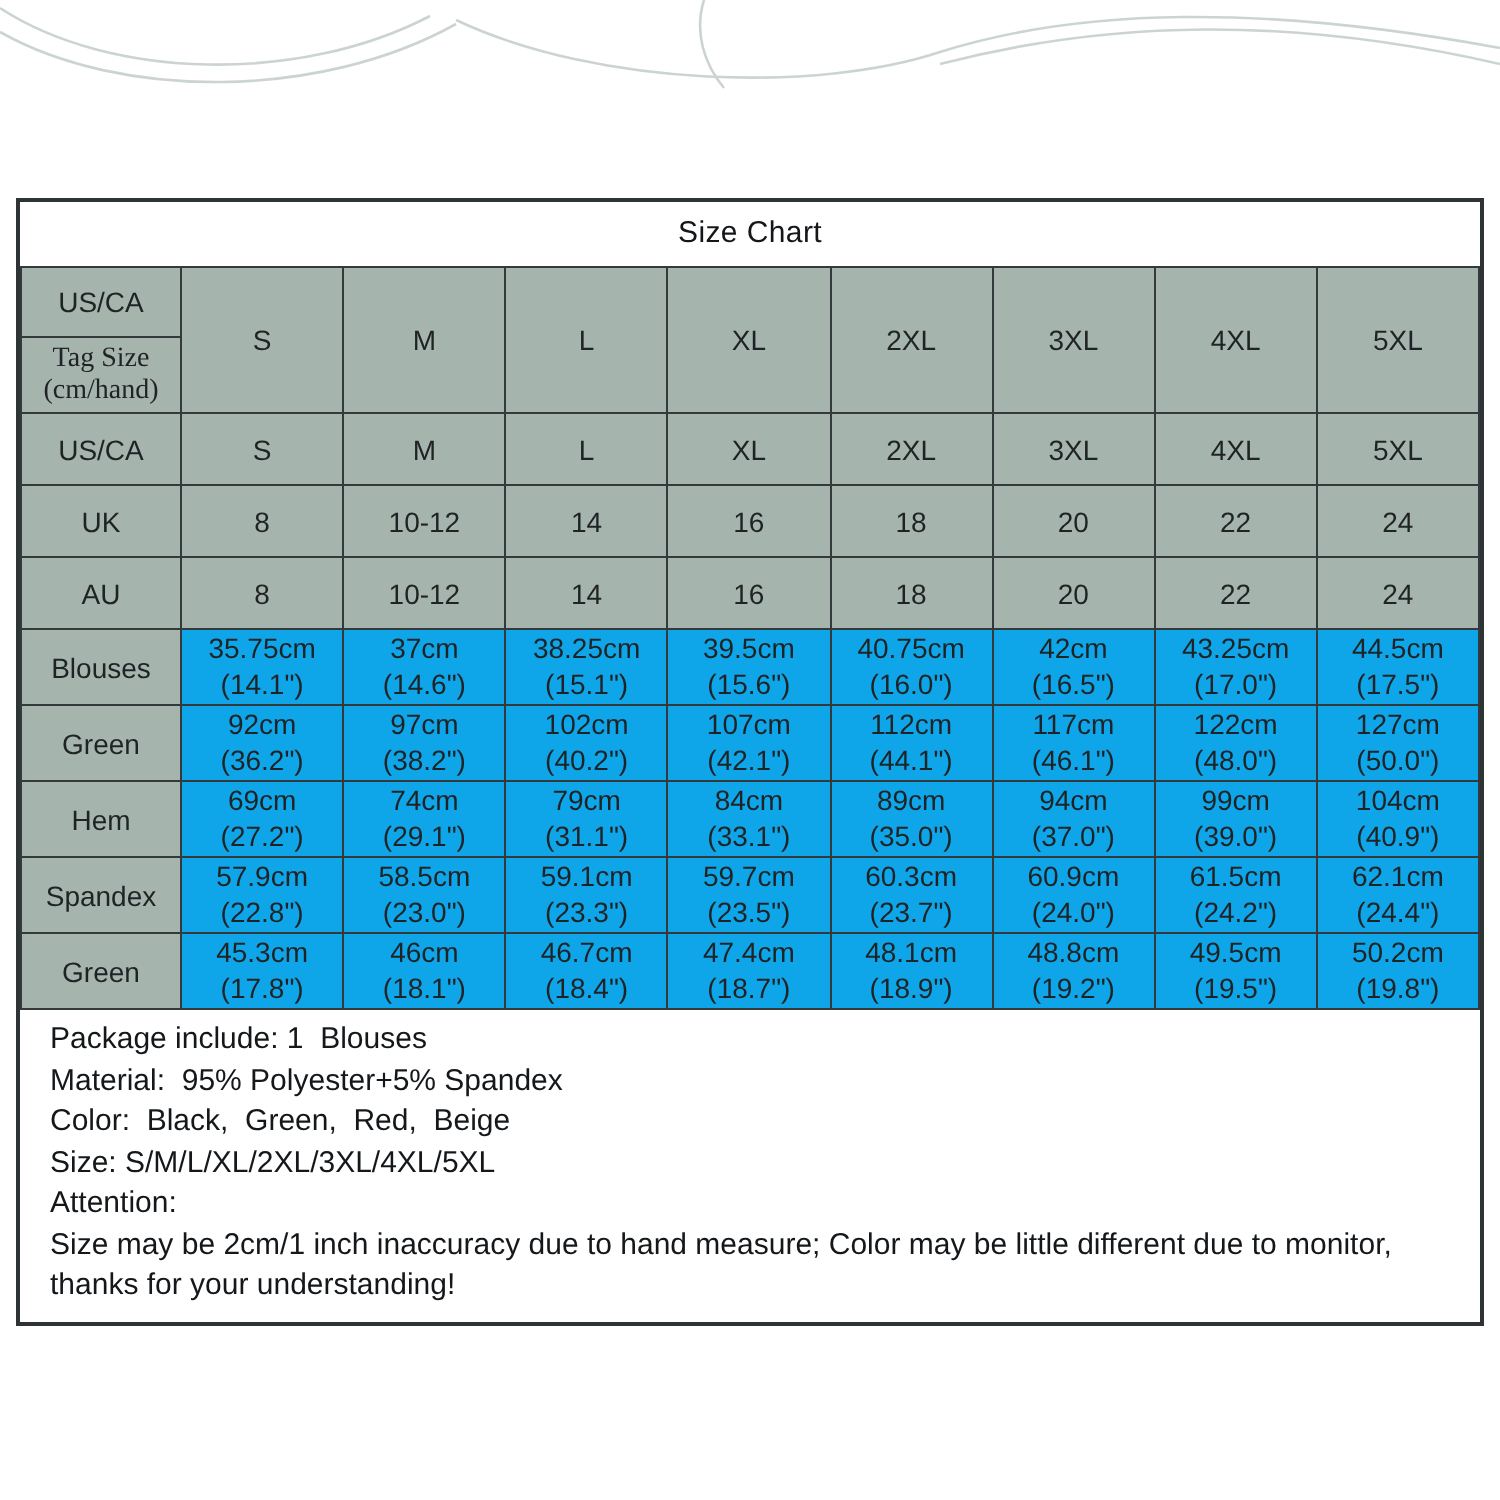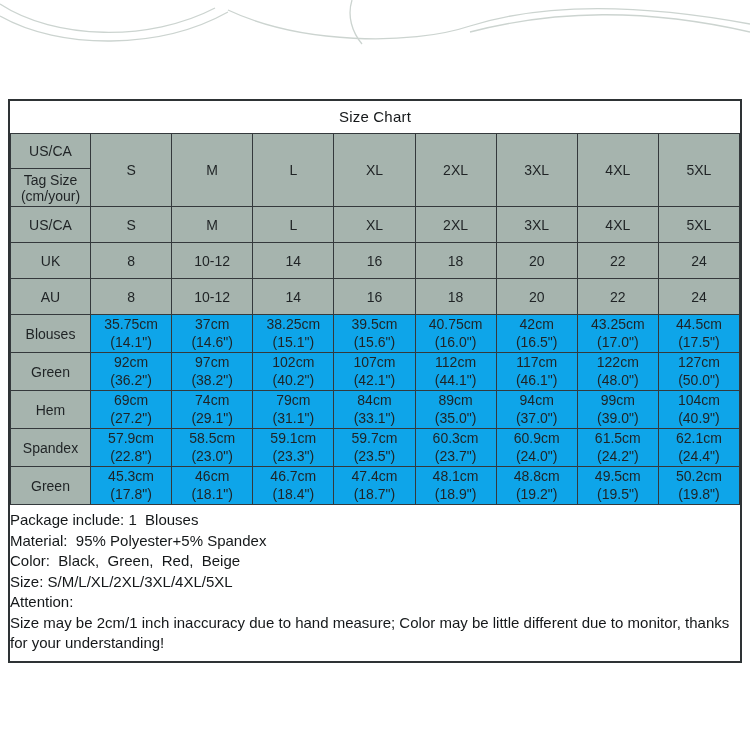--- a/index.html
+++ b/index.html
@@ -20,27 +20,27 @@
   }
   table.size-table{
     border-collapse:collapse;width:100%;table-layout:fixed;
   }
   table.size-table td{
     border:1px solid #34393c;text-align:center;vertical-align:middle;
     font-size:14px;padding:0;overflow:hidden;
   }
   td.hdr{background:var(--green);}
   td.corner-top{height:34px;}
-  td.corner-bottom{height:37px;font-size:13.5px;line-height:16px;}
+  td.corner-bottom{height:37px;font-size:13.5px;line-height:16px;font-family:Liberation Serif, serif;}
   tr.row-size td{height:35px;}
   tr.row-meas td{height:37px;}
   td.meas-cell{background:#0ea5e9;}
   td.meas-cell .cm-line,td.meas-cell .inch-line{line-height:17.5px;font-size:14px;}
   .details{
-    padding:5px 3px 7px 0;font-size:15px;line-height:20.5px;
+    padding:5px 3px 7px 15px;font-size:15px;line-height:20.5px;
     white-space:pre-wrap;color:#15181a;
   }
   .details .detail-line{min-height:20px;}
 </style>
 </head>
 <body>
 
 <div class="sheet">
 
   <svg class="hem-decoration" viewBox="0 0 750 48" fill="none" xmlns="http://www.w3.org/2000/svg">
@@ -68,21 +68,21 @@
             <td class="hdr" rowspan="2">L</td>
             <td class="hdr" rowspan="2">XL</td>
             <td class="hdr" rowspan="2">2XL</td>
             <td class="hdr" rowspan="2">3XL</td>
             <td class="hdr" rowspan="2">4XL</td>
             <td class="hdr" rowspan="2">5XL</td>
           </tr>
         <tr id="header-row-2">
           <td class="hdr corner-bottom">
             <div>Tag Size</div>
-            <div>(cm/your)</div>
+            <div>(cm/hand)</div>
           </td>
         </tr>
       <tr class="row-size">
             <td class="hdr">US/CA</td>
             <td class="hdr">S</td>
             <td class="hdr">M</td>
             <td class="hdr">L</td>
             <td class="hdr">XL</td>
             <td class="hdr">2XL</td>
             <td class="hdr">3XL</td>

